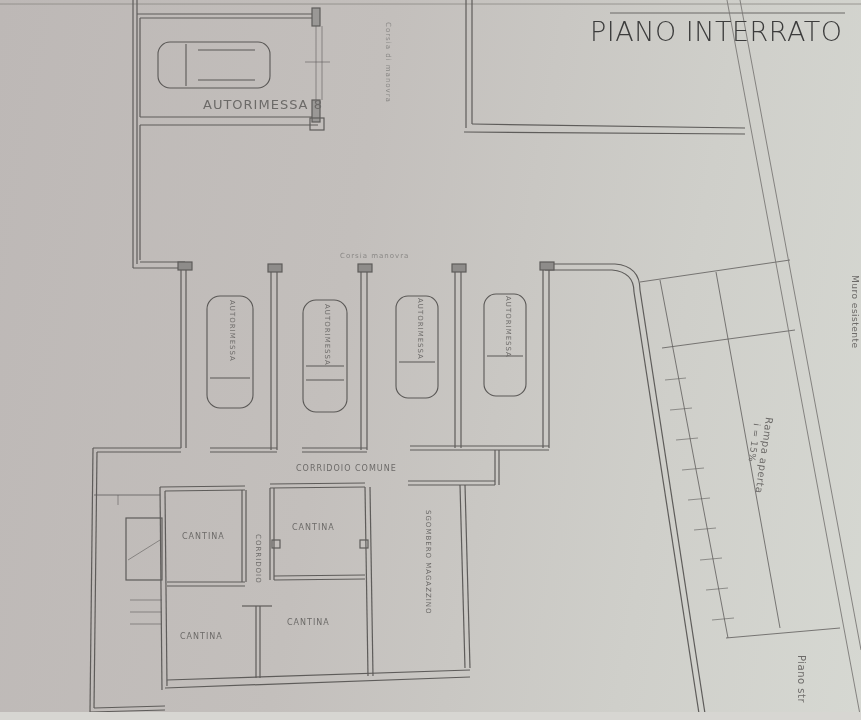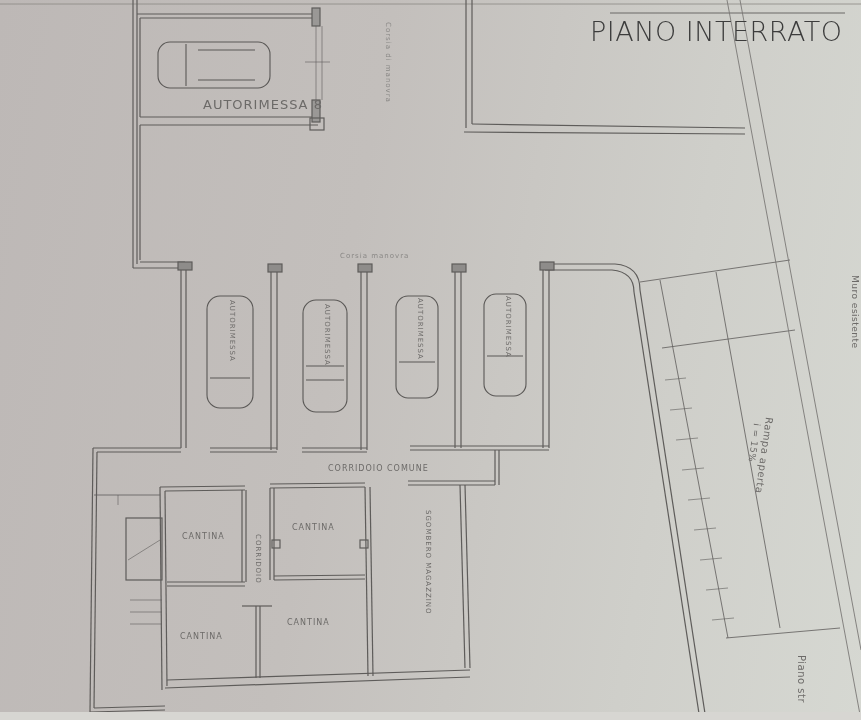--- a/index.html
+++ b/index.html
@@ -180,21 +180,21 @@
 <div class="lbl lbl-faint vert" style="left:392px; top:22px;">Corsia di manovra</div>
 <div class="lbl lbl-faint" style="left:340px; top:204px;margin-top:48px;">Corsia manovra</div>
 
 <div class="lbl" style="left:203px; top:60px; font-size:13px;margin-top:37px;"><span>AUTORIMESSA</span> <span>8</span></div>
 
 <div class="car-label" style="left:236px; top:300px;">AUTORIMESSA</div>
 <div class="car-label" style="left:331px; top:304px;">AUTORIMESSA</div>
 <div class="car-label" style="left:424px; top:298px;">AUTORIMESSA</div>
 <div class="car-label" style="left:512px; top:296px;">AUTORIMESSA</div>
 
-<div class="lbl" style="left:328px; top:464px;">CORRIDOIO COMUNE</div>
+<div class="lbl" style="left:296px; top:464px;">CORRIDOIO COMUNE</div>
 <div class="lbl vert" style="left:262px; top:534px; font-size:7px;">CORRIDOIO</div>
 
 <div class="lbl" style="left:182px; top:532px;">CANTINA</div>
 <div class="lbl" style="left:292px; top:523px;">CANTINA</div>
 <div class="lbl" style="left:180px; top:632px;">CANTINA</div>
 <div class="lbl" style="left:287px; top:618px;">CANTINA</div>
 
 <div class="lbl vert" style="left:432px; top:510px; font-size:7px;">SGOMBERO MAGAZZINO</div>
 
 <div class="lbl vert" style="left:860px; top:275px; font-size:9px; letter-spacing:0.5px;">Muro esistente</div>

